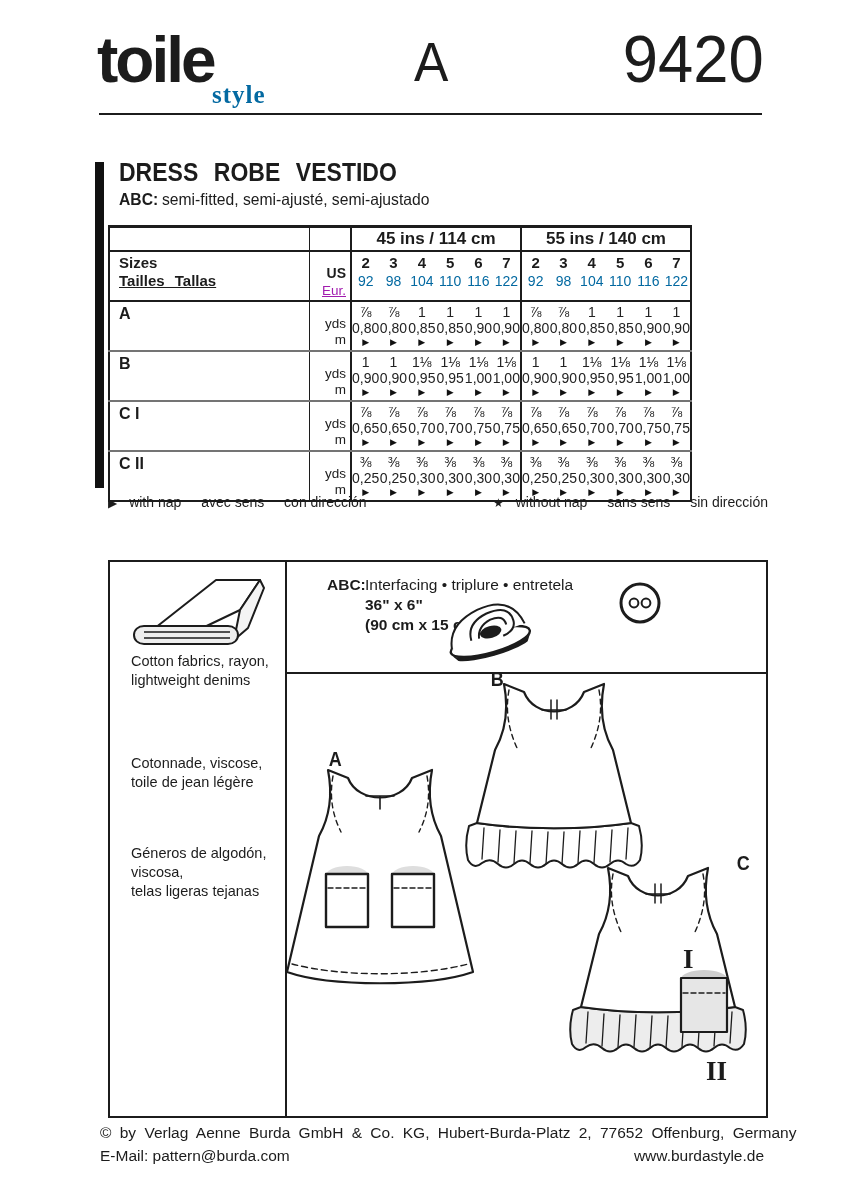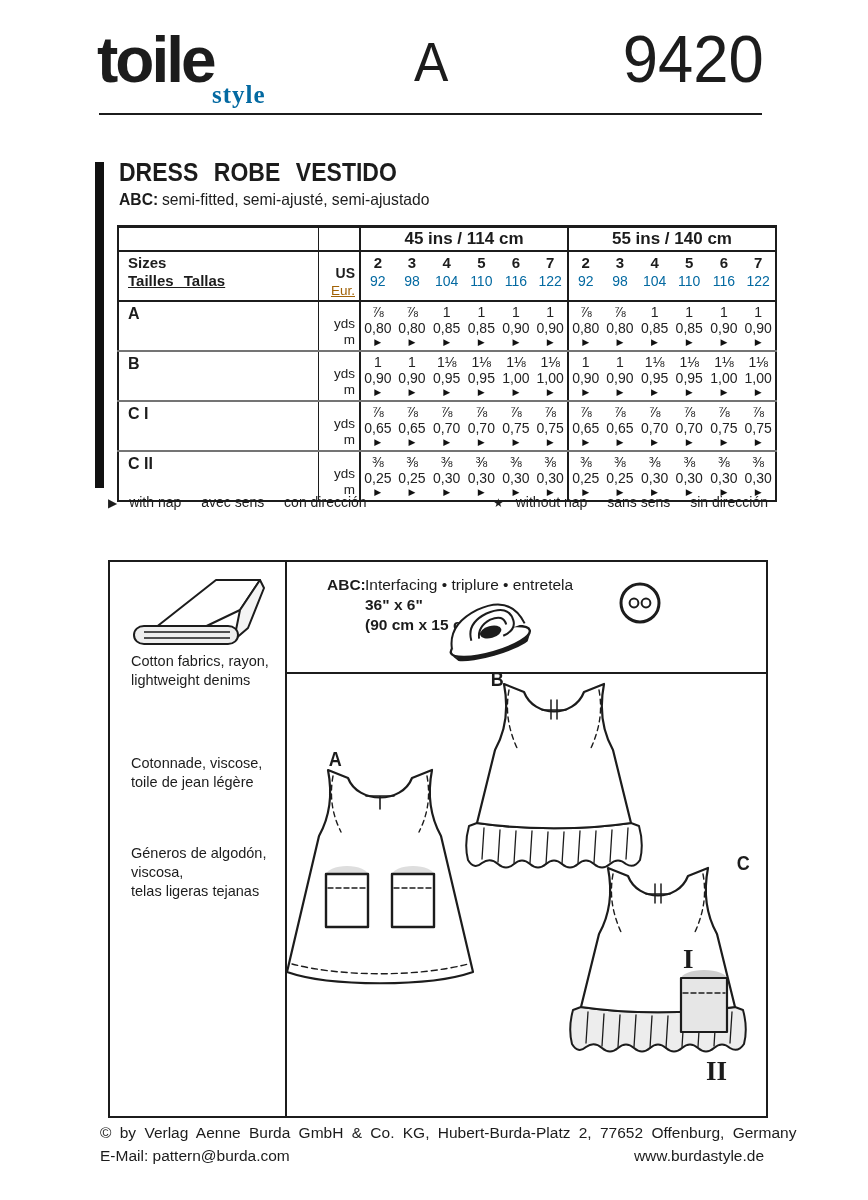--- a/index.html
+++ b/index.html
@@ -17,37 +17,37 @@
 
   
   .title-bar{left:95px;top:162px;width:9px;height:326px;background:#111;}
   .doc-title{left:119px;top:158px;font-size:25px;font-weight:bold;word-spacing:10px;
              transform:scaleX(.92);transform-origin:left;white-space:nowrap;}
   .doc-subtitle{left:119px;top:190px;font-size:16.5px;transform:scaleX(.95);transform-origin:left;white-space:nowrap;}
   .doc-subtitle b{margin-right:4px;}
 
   
   .table-wrap{left:108px;top:225px;}
-  table.yardage{border-collapse:collapse;table-layout:fixed;width:660px;
-                border:2px solid #1c1c1c;border-top-width:3px;margin-left:9px;}
+  table.yardage{border-collapse:collapse;table-layout:fixed;width:584px;
+                border:2px solid #1c1c1c;border-top-width:3px;}
   table.yardage td{padding:0;vertical-align:top;text-align:center;}
   tr.rowH1{height:24px;}
   tr.rowH2{height:38px;}
   tr.rowD{height:50px;}
   .b-b{border-bottom:2px solid #1c1c1c;}
   tr.sep td{border-bottom:2px solid #747474;}
   .cL{width:190px;text-align:left !important;padding-left:9px !important;}
   .cU{width:36px;border-left:1.5px solid #1c1c1c;border-right:2.5px solid #1c1c1c;
       text-align:right !important;padding-right:4px !important;}
   .g2s{border-left:2.5px solid #1c1c1c;}
   .gh{font-size:17px;font-weight:bold;vertical-align:middle !important;letter-spacing:0;}
   .szl{font-size:15px;font-weight:bold;line-height:18px;padding-top:2px;}
   .szl2{font-size:15px;font-weight:bold;line-height:18px;word-spacing:6px;text-decoration:underline;}
   .usl{font-size:14px;font-weight:bold;line-height:18px;padding-top:12px;}
-  .eurl{font-size:13.5px;line-height:18px;color:#a16207;text-decoration:underline;}
+  .eurl{font-size:13.5px;line-height:18px;color:#a21caf;text-decoration:underline;}
   .szc .us{font-size:15px;font-weight:bold;line-height:18px;padding-top:2px;}
   .szc .eur{font-size:14px;line-height:18px;color:#0369a1;}
   .rowlbl{font-size:16px;font-weight:bold;padding-top:3px;}
   .unit-top{font-size:13.5px;line-height:16px;padding-top:14px;}
   .unit-bot{font-size:13.5px;line-height:15px;}
   td.val .y{font-size:14px;line-height:17px;padding-top:2px;color:#222;}
   td.val .mv{font-size:14px;line-height:15px;color:#222;}
   td.val .tri{font-size:9px;line-height:13px;color:#111;}
 
   

